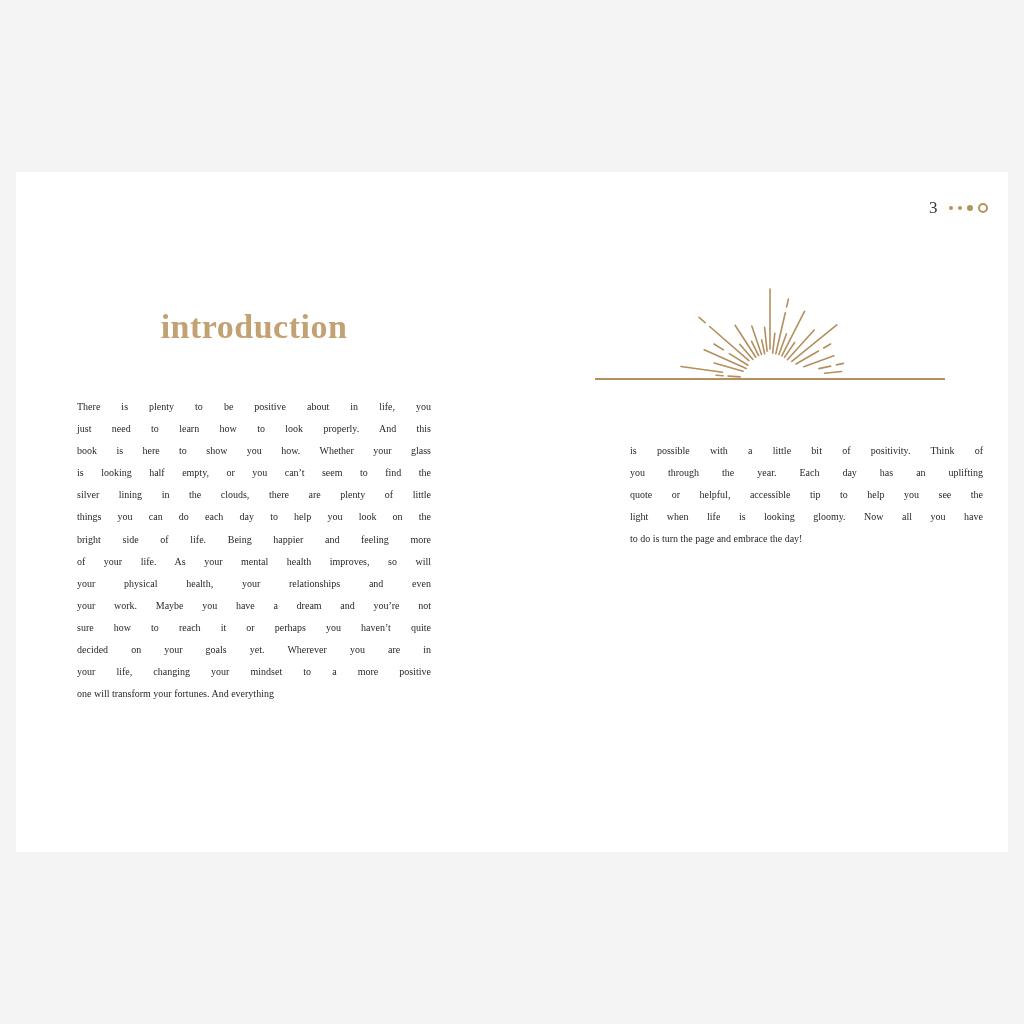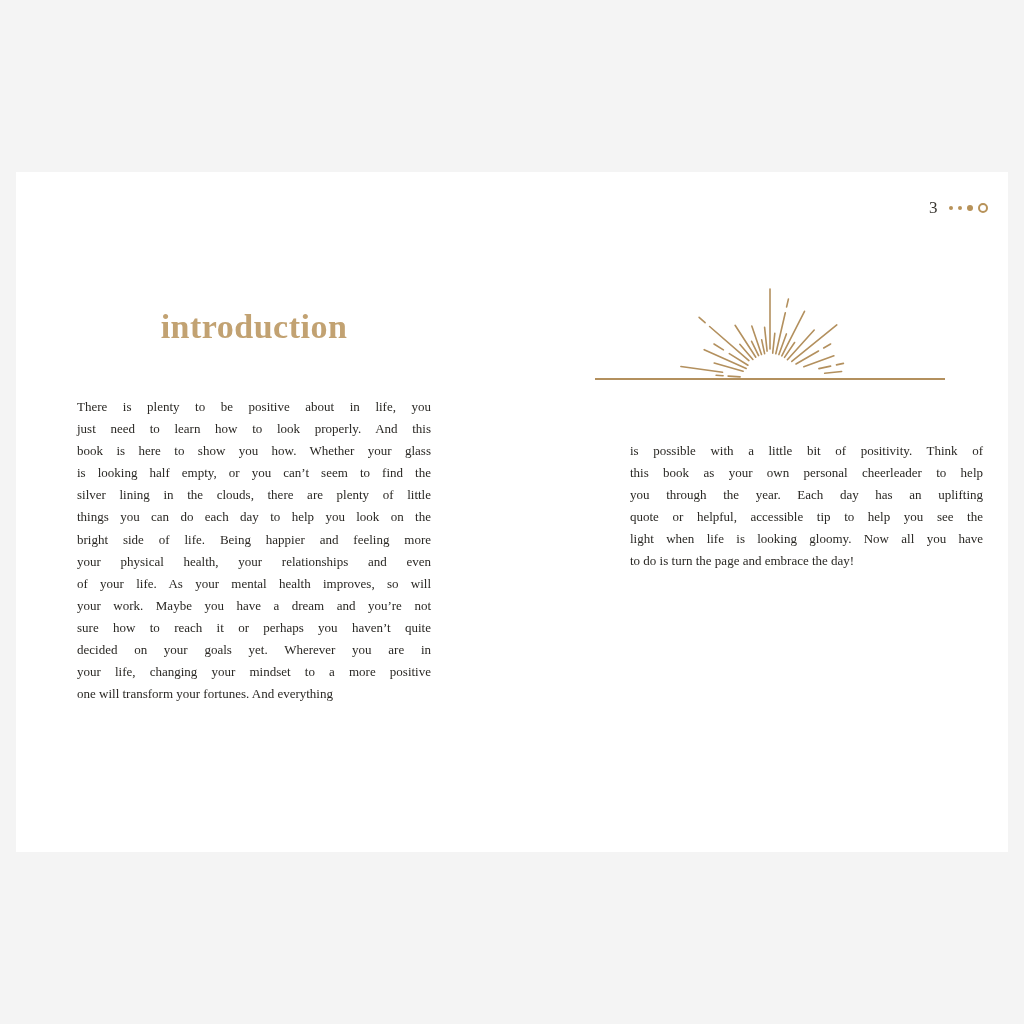--- a/index.html
+++ b/index.html
@@ -41,21 +41,21 @@
     position: absolute;
     left: 61px; top: 136px;
     width: 354px;
     text-align: center;
     font-size: 34px;
     font-weight: bold;
     color: #c2a272;
     letter-spacing: 0.5px;
   }
   .body-col {
-    font-size: 13px;
+    font-size: 10px;
     line-height: 22.1px;
     color: #2a2824;
     font-family: Liberation Serif, serif;
   }
   .body-left  { position: absolute; left: 61px;  top: 224px; width: 354px; }
   .body-right { position: absolute; left: 579px; top: 268px; width: 353px; margin-left: 35px; }
 
   .tline { text-align: justify; text-align-last: justify; white-space: nowrap; }
   .tline.last { text-align-last: left; }
 
@@ -84,22 +84,22 @@
   <h1 class="heading">introduction</h1>
 
   <div class="body-col body-left">
       <div class="tline">There is plenty to be positive about in life, you</div>
       <div class="tline">just need to learn how to look properly. And this</div>
       <div class="tline">book is here to show you how. Whether your glass</div>
       <div class="tline">is looking half empty, or you can’t seem to find the</div>
       <div class="tline">silver lining in the clouds, there are plenty of little</div>
       <div class="tline">things you can do each day to help you look on the</div>
       <div class="tline">bright side of life. Being happier and feeling more</div>
+      <div class="tline">of your life. As your mental health improves, so will</div>
       <div class="tline">your physical health, your relationships and even</div>
-      <div class="tline">of your life. As your mental health improves, so will</div>
       <div class="tline">your work. Maybe you have a dream and you’re not</div>
       <div class="tline">sure how to reach it or perhaps you haven’t quite</div>
       <div class="tline">decided on your goals yet. Wherever you are in</div>
       <div class="tline">your life, changing your mindset to a more positive</div>
       <div class="tline last">one will transform your fortunes. And everything</div>
     </div>
 
   <div class="sunburst-wrap">
     <svg id="sunburst" width="350" height="96" viewBox="0 0 350 96" fill="none" xmlns="http://www.w3.org/2000/svg">
         <line x1="127.5" y1="86.3" x2="85.9" y2="80.5" stroke="#b3905e" stroke-width="1.6" stroke-linecap="round"></line>
@@ -131,20 +131,19 @@
         <line x1="208.8" y1="80.7" x2="238.9" y2="69.7" stroke="#b3905e" stroke-width="1.6" stroke-linecap="round"></line>
         <line x1="223.9" y1="82.6" x2="235.6" y2="80.1" stroke="#b3905e" stroke-width="1.6" stroke-linecap="round"></line>
         <line x1="241.5" y1="78.9" x2="248.4" y2="77.4" stroke="#b3905e" stroke-width="1.6" stroke-linecap="round"></line>
         <line x1="229.7" y1="87.3" x2="246.6" y2="85.5" stroke="#b3905e" stroke-width="1.6" stroke-linecap="round"></line>
         <line x1="0" y1="93" x2="350" y2="93" stroke="#b3905e" stroke-width="1.8"></line>
       </svg>
   </div>
 
   <div class="body-col body-right">
       <div class="tline">is possible with a little bit of positivity. Think of</div>
-      <div class="tline">this book as your own personal cheerleader to help</div>
       <div class="tline">you through the year. Each day has an uplifting</div>
       <div class="tline">quote or helpful, accessible tip to help you see the</div>
       <div class="tline">light when life is looking gloomy. Now all you have</div>
       <div class="tline last">to do is turn the page and embrace the day!</div>
     </div>
 
 </div>
 
 </body></html>

